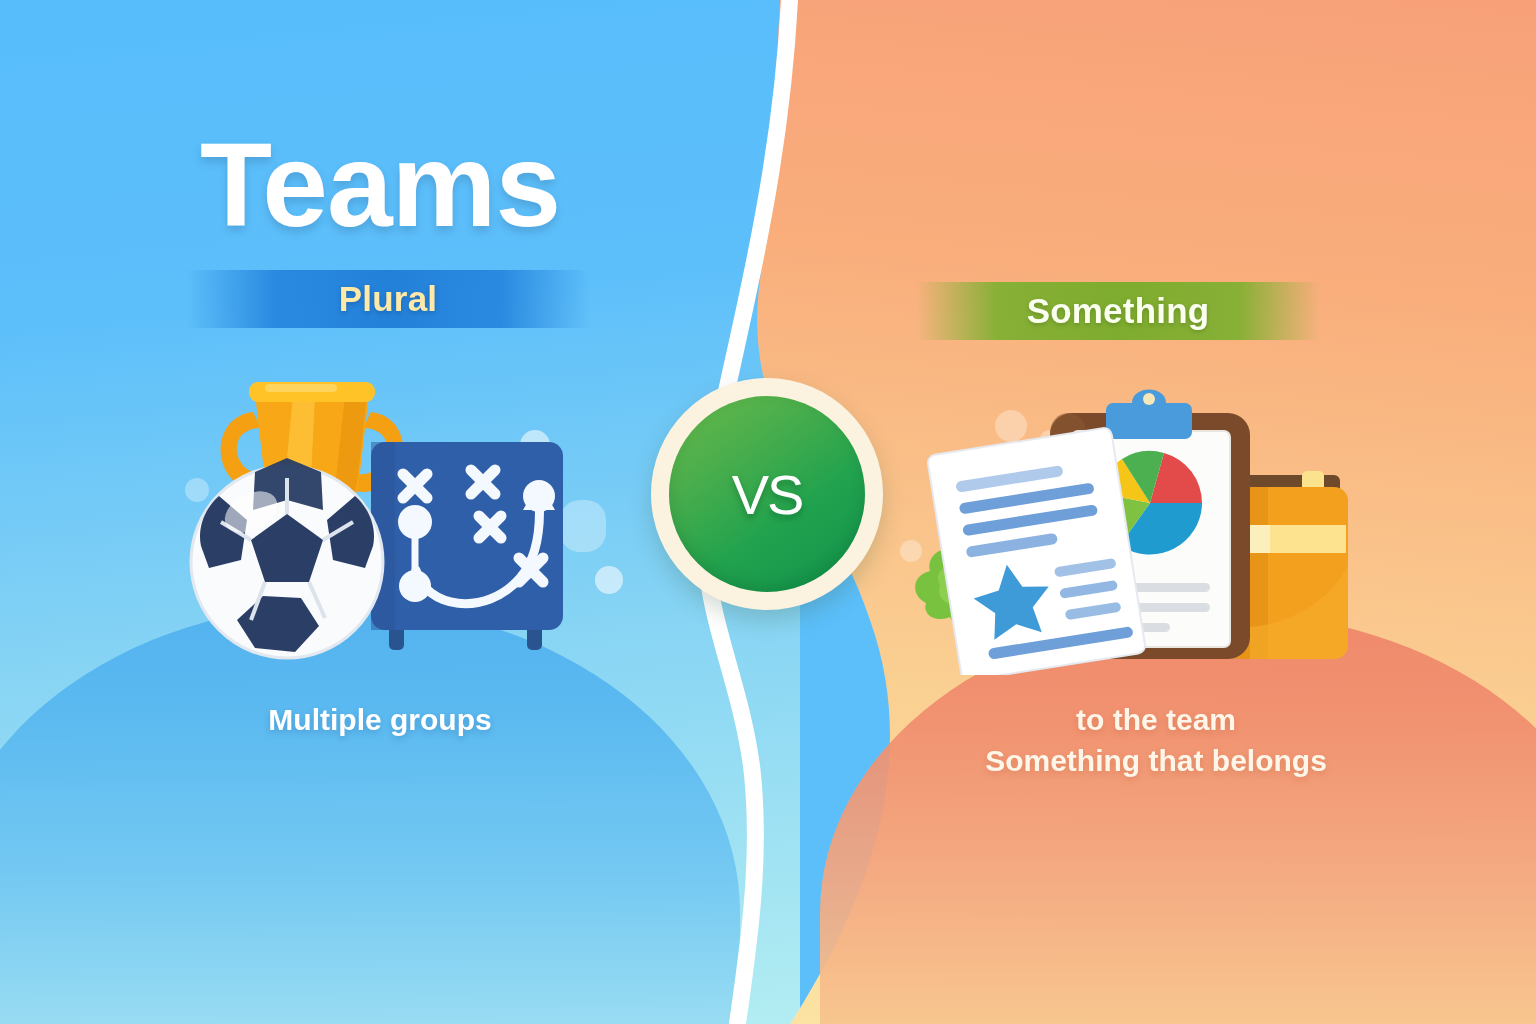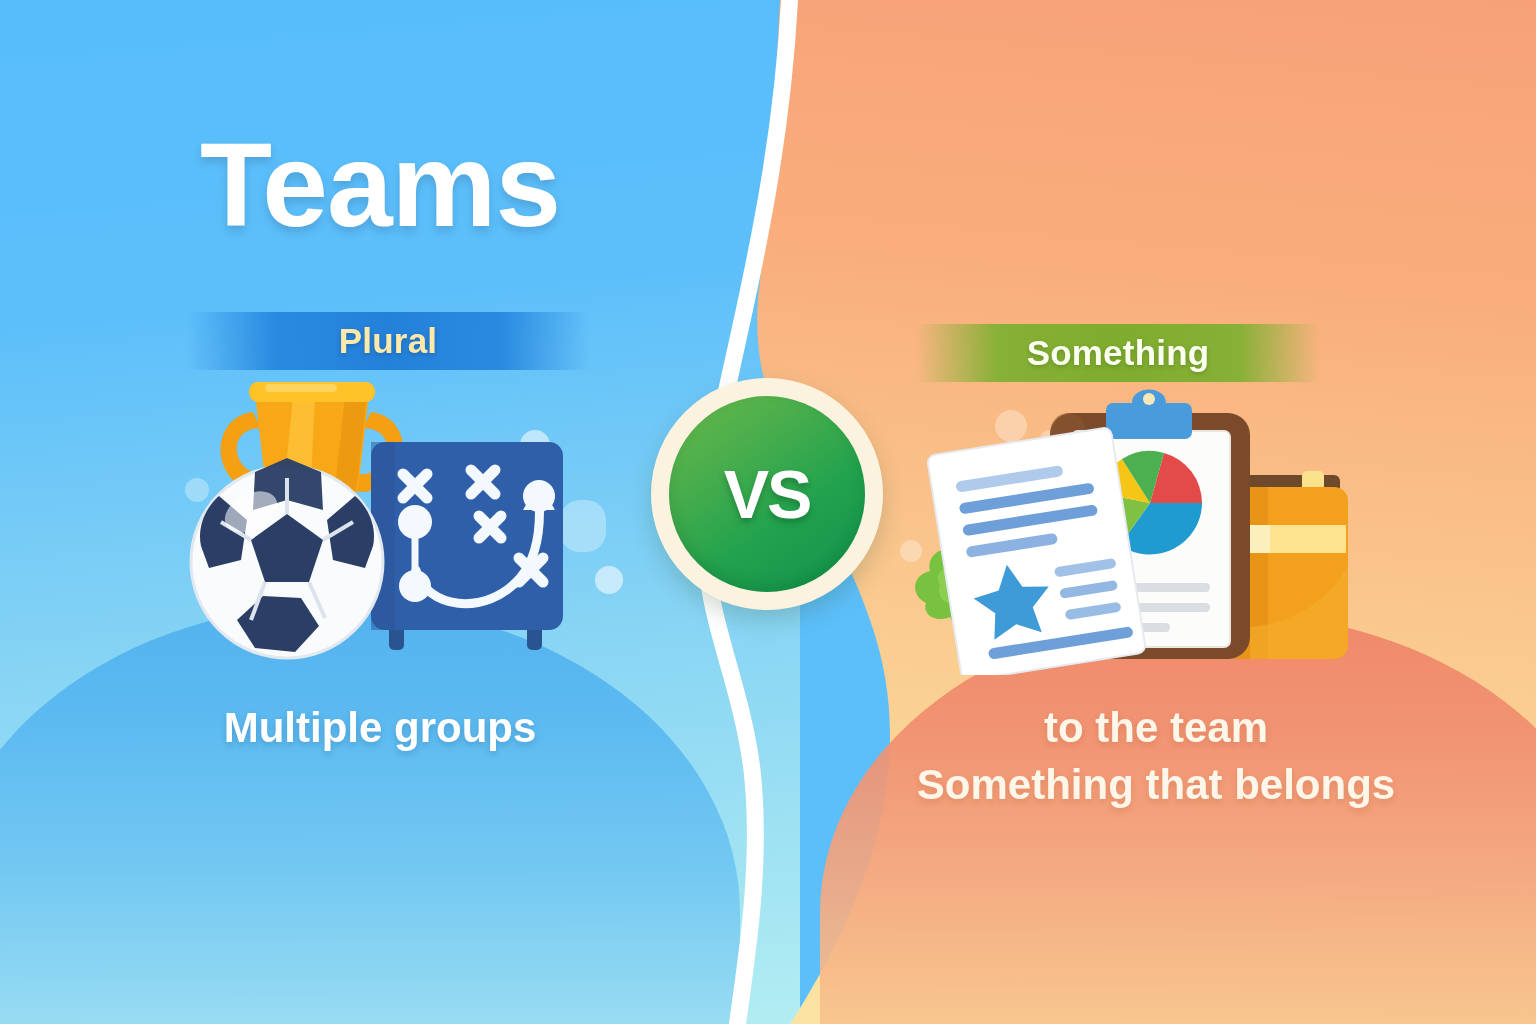--- a/index.html
+++ b/index.html
@@ -69,39 +69,38 @@
   .headline.left  { top:126px; }
   .headline.right { top:122px; text-shadow:0 5px 9px rgba(150,70,40,.22); }
 
   
   .band {
     position:absolute;
     height:58px;
     display:flex; align-items:center; justify-content:center;
     font-size:35px; font-weight:bold;
     letter-spacing:.2px;
-    margin-top:42px;
   }
   .band-left {
     left:186px; width:404px; top:270px;
     background:linear-gradient(90deg,rgba(41,139,226,0) 0%,rgba(37,133,222,.92) 22%,rgba(33,126,216,.96) 50%,rgba(37,133,222,.92) 78%,rgba(41,139,226,0) 100%);
     color:#FFE9A8;
     text-shadow:0 2px 4px rgba(20,60,110,.35);
   }
   .band-right {
     left:916px; width:404px; top:282px;
     background:linear-gradient(90deg,rgba(126,176,48,0) 0%,rgba(126,176,48,.92) 20%,rgba(122,172,44,.97) 50%,rgba(126,176,48,.92) 80%,rgba(126,176,48,0) 100%);
     color:#FBFFF0;
     text-shadow:0 2px 4px rgba(60,90,20,.35);
   }
 
   
   .caption {
     position:absolute; left:0; right:0; text-align:center;
-    font-size:42px; font-weight:bold; line-height:1.35;
+    font-size:30px; font-weight:bold; line-height:1.35;
     color:#FFFFFF;
   }
   .caption.left  { top:700px; text-shadow:0 3px 6px rgba(30,90,150,.30); }
   .caption.right { top:700px; color:#FFF6EA; text-shadow:0 3px 6px rgba(180,90,50,.28); }
 
   
   .vs-badge {
     position:absolute; left:651px; top:378px;
     width:232px; height:232px;
     border-radius:50%;
@@ -109,21 +108,21 @@
     box-shadow:0 10px 22px rgba(60,90,60,.22);
     display:flex; align-items:center; justify-content:center;
   }
   .vs-inner {
     width:196px; height:196px; border-radius:50%;
     background:linear-gradient(145deg,#69B94A 0%,#4AAE4C 30%,#21A24E 62%,#11924C 100%);
     display:flex; align-items:center; justify-content:center;
     box-shadow:inset 0 -6px 14px rgba(0,70,30,.18);
   }
   .vs-inner span {
-    color:#FFFFFF; font-size:68px; font-weight:bold; letter-spacing:-2px;
+    color:#FFFFFF; font-size:56px; font-weight:normal; letter-spacing:-2px;
     text-shadow:0 4px 6px rgba(0,70,30,.35);
   }
 
   
   .illus { position:absolute; }
   .illus-left  { left:175px; top:370px; width:420px; height:300px; }
   .illus-right { left:900px; top:375px; width:460px; height:300px; }
 
   svg { display:block; }
 </style>

